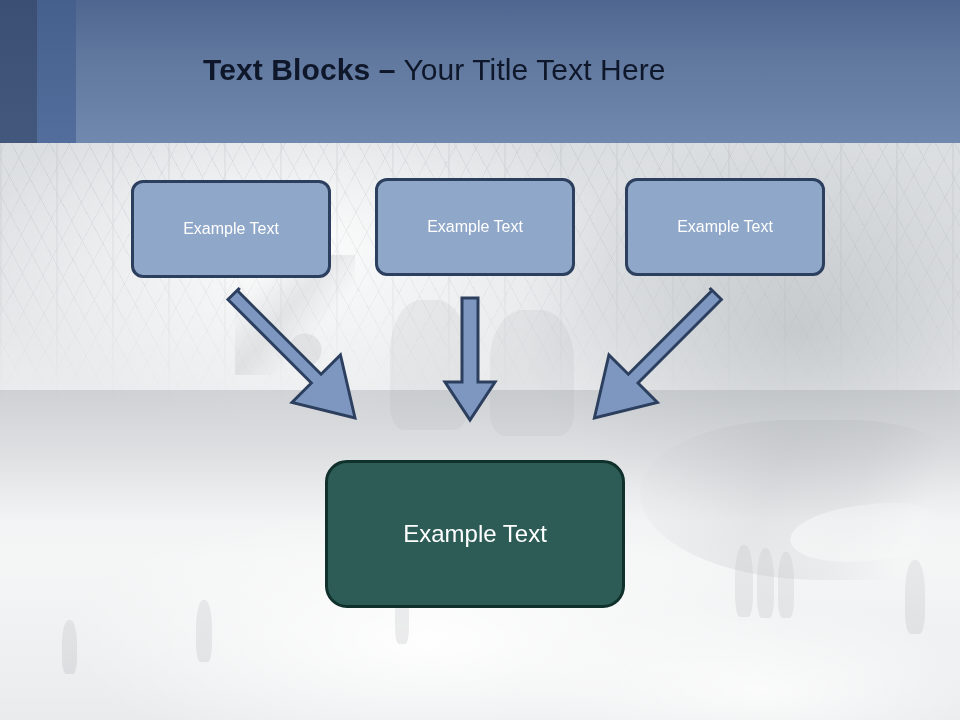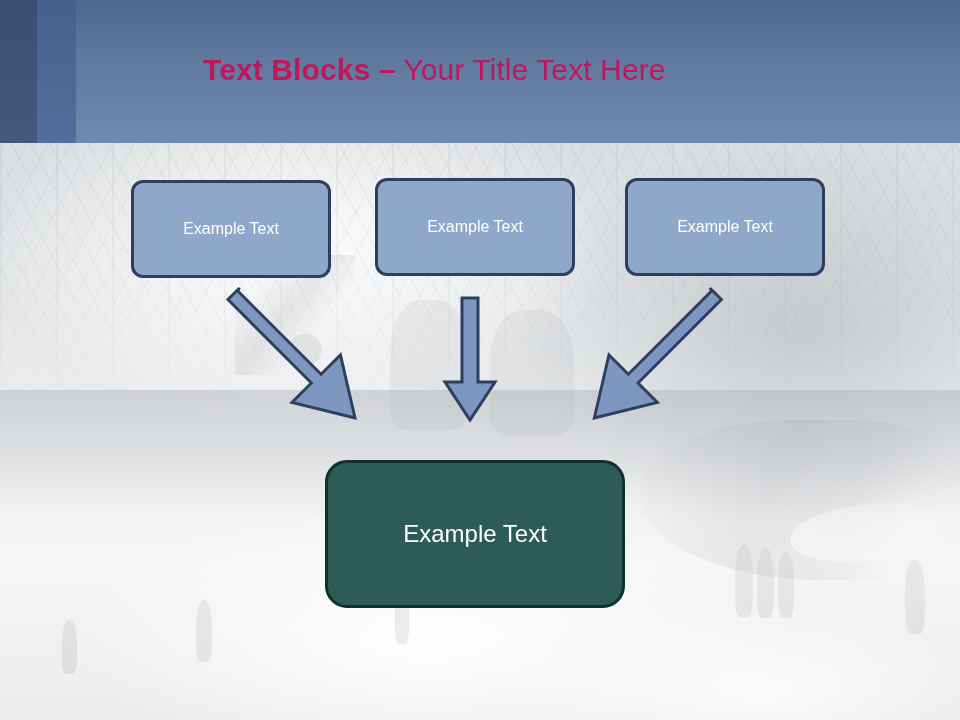--- a/index.html
+++ b/index.html
@@ -115,21 +115,21 @@
     position: absolute;
     left: 37px; top: 0;
     width: 39px; height: 143px;
     background: linear-gradient(180deg, #46608d 0%, #536e9c 100%);
   }
   #title {
     position: absolute;
     left: 203px;
     top: 53px;
     font-size: 30px;
-    color: #be185d;
+    color: #0f172a;
     letter-spacing: 0.1px;
     white-space: nowrap;
     font-weight: 400;
   }
   #title .bold { font-weight: 700; }
 
   
   .top-box {
     position: absolute;
     height: 98px;

